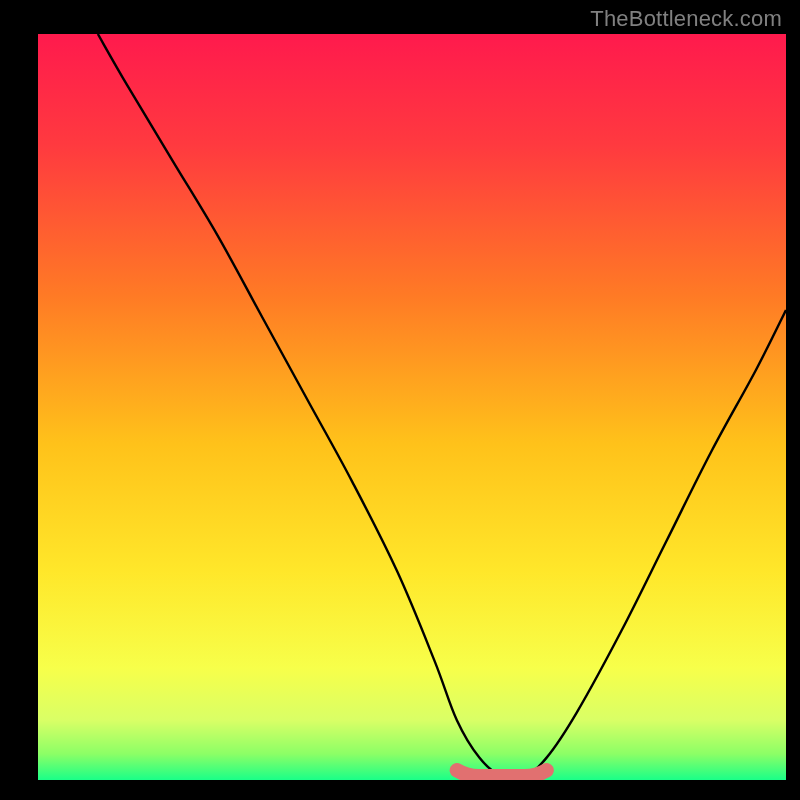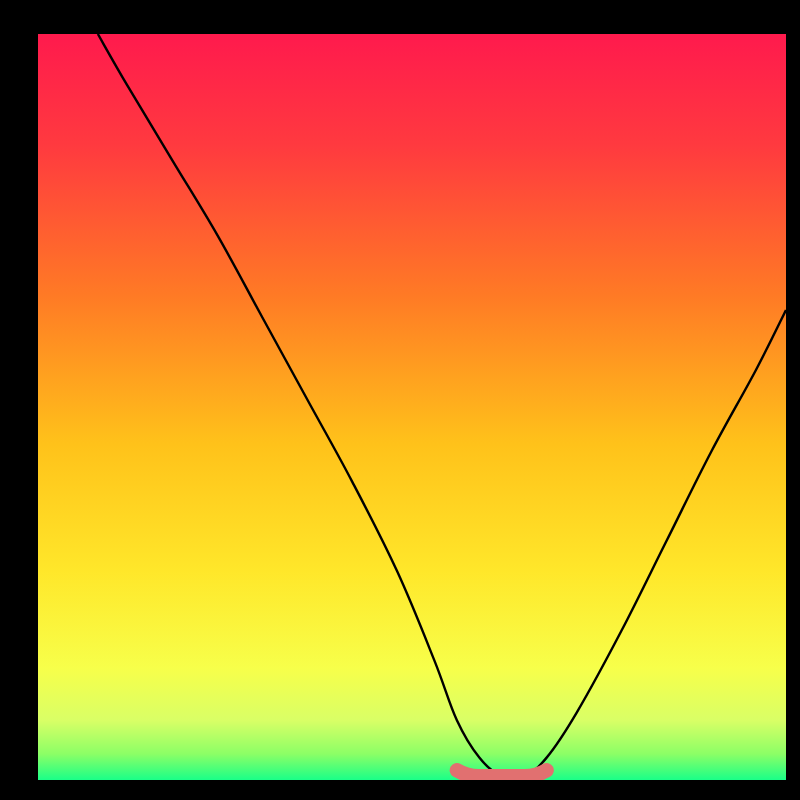--- a/index.html
+++ b/index.html
@@ -32,20 +32,21 @@
   svg {
     position: absolute;
     left: 0;
     top: 0;
   }
 </style>
 </head>
 <body>
 
 <div class="frame">
+  <div class="watermark">TheBottleneck.com</div>
 
   <svg id="chart-svg" width="800" height="800" viewBox="0 0 800 800">
     <defs>
       <linearGradient id="bg-grad" x1="0" y1="0" x2="0" y2="1">
           <stop offset="0%" stop-color="#ff1a4d"></stop>
           <stop offset="15%" stop-color="#ff3a3f"></stop>
           <stop offset="35%" stop-color="#ff7a25"></stop>
           <stop offset="55.00000000000001%" stop-color="#ffc21a"></stop>
           <stop offset="72%" stop-color="#ffe72a"></stop>
           <stop offset="85%" stop-color="#f7ff4a"></stop>

